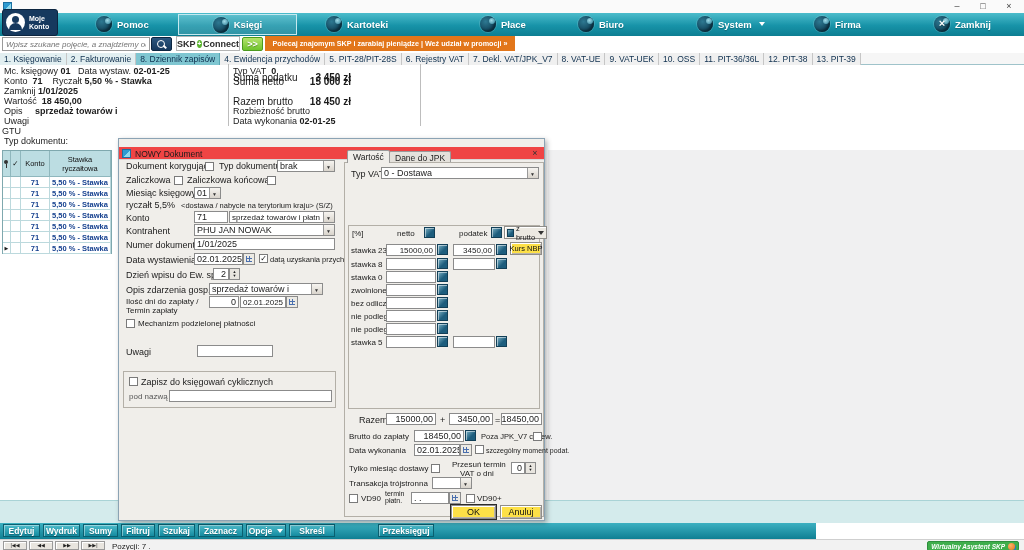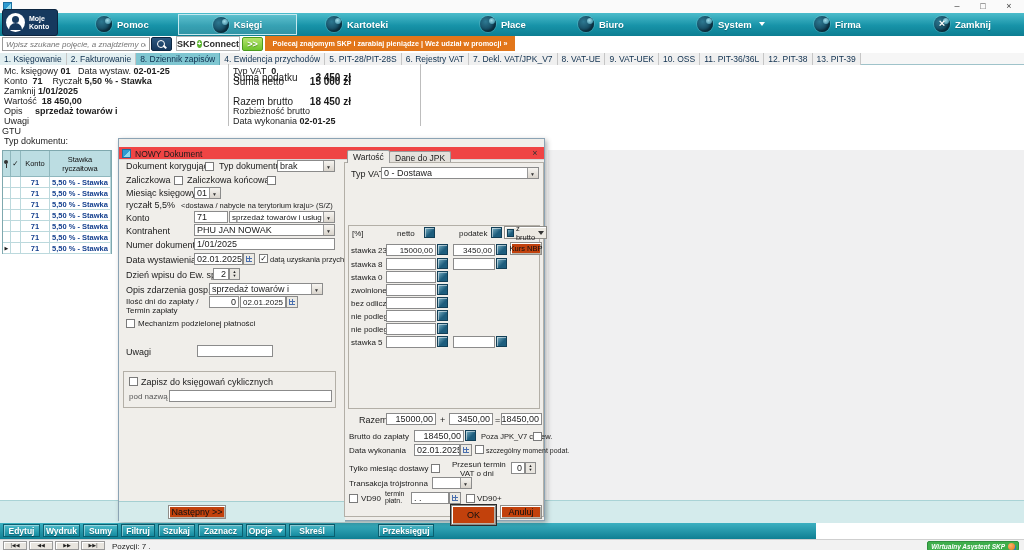--- a/index.html
+++ b/index.html
@@ -80,21 +80,21 @@
   .dd{position:absolute;right:0;top:0;bottom:0;width:11px;background:linear-gradient(#f6f4f0,#d9d4cc);border-left:1px solid #9a9a9a;color:#333}
   .dd::after{content:"▼";position:absolute;left:2px;top:3px;font-size:5px}
   .cb{position:absolute;width:9px;height:9px;background:#fff;border:1px solid #7a7a7a;font-size:8px;line-height:7px;text-align:center;color:#111}
   .cb.on::after{content:"✓"}
   .calc{position:absolute;width:11px;height:11px;background:linear-gradient(135deg,#7fb3c6,#1d5d7d 60%);border:1px solid #123f57;box-shadow:inset 1px 1px 0 rgba(255,255,255,.5)}
   .cal{position:absolute;width:12px;height:12px;background:#eceae4;border:1px solid #8b8b8b}
   .cal::after{content:"";position:absolute;left:2px;right:2px;top:2px;bottom:2px;background:repeating-linear-gradient(0deg,#4a6fae 0 1px,transparent 1px 3px),repeating-linear-gradient(90deg,#4a6fae 0 1px,transparent 1px 3px)}
   .spin{position:absolute;width:11px;height:12px;background:#e8e5df;border:1px solid #8b8b8b;display:flex;flex-direction:column;align-items:center;justify-content:center;color:#222;font-size:4px;line-height:4px}
   .spin::before{content:"▲"}
   .spin::after{content:"▼"}
-  .btn{position:absolute;background:#c2410c;border:1px solid #8f8d89;box-shadow:inset 1px 1px 0 #fff,inset -1px -1px 0 #b9b4ab;font-size:9px;display:flex;align-items:center;justify-content:center;color:#111;white-space:nowrap}
+  .btn{position:absolute;background:#fde047;border:1px solid #8f8d89;box-shadow:inset 1px 1px 0 #fff,inset -1px -1px 0 #b9b4ab;font-size:9px;display:flex;align-items:center;justify-content:center;color:#111;white-space:nowrap}
   .btn.def{outline:1px solid #2b2b2b}
   .gbox{position:absolute;border:1px solid #b3afa7}
   .dtab{position:absolute;font-size:8.5px;padding:0 5px;height:12px;line-height:12px;border:1px solid #9a9a9a;border-bottom:none;border-radius:2px 2px 0 0;background:#e4e1db;color:#222}
   .dtab.on{background:#f0eeea;height:13px;z-index:3}
   .lstrip{position:absolute;left:0;top:362px;width:226px;height:21px;background:#d5ebeb;border-top:1px solid #a5cfd1}
   .zbrutto{position:absolute;display:flex;align-items:center;gap:2px;background:#ece9e2;border:1px solid #8f8d89;box-shadow:inset 1px 1px 0 #fff;font-size:7.5px;padding:0 2px;height:13px}
   .zbrutto .ci{width:8px;height:8px;background:linear-gradient(135deg,#7fb3c6,#1d5d7d 60%);border:1px solid #123f57}
   .zbrutto .ca{width:0;height:0;border-left:3px solid transparent;border-right:3px solid transparent;border-top:4px solid #333}
 
   
@@ -317,21 +317,21 @@
     </div>
 
     <span class="lbl" style="left:7px;top:61px">ryczałt 5,5%</span>
     <span class="lbl s75" style="left:62px;top:62px">&lt;dostawa / nabycie na terytorium kraju&gt; (S/Z)</span>
 
     <span class="lbl" style="left:7px;top:74px">Konto</span>
     <div class="inp" style="left:75px;top:72px;width:34px">
         <span>71</span>
       </div>
     <div class="inp combo s8" style="left:110px;top:72px;width:106px;font-size:8px">
-      <span>sprzedaż towarów i usług</span>
+      <span>sprzedaż towarów i płatn</span>
         <span class="dd"></span>
     </div>
 
     <span class="lbl" style="left:7px;top:87px">Kontrahent</span>
     <div class="inp combo" style="left:75px;top:85px;width:141px">
       <span>PHU JAN NOWAK</span>
         <span class="dd"></span>
     </div>
 
     <span class="lbl" style="left:7px;top:101px">Numer dokumentu</span>
@@ -378,23 +378,20 @@
       </div>
 
     <div class="gbox" style="left:4px;top:232px;width:213px;height:37px"></div>
     <span class="cb" style="left:10px;top:238px"></span>
     <span class="lbl" style="left:22px;top:238px">Zapisz do księgowań cyklicznych</span>
     <span class="lbl s8" style="left:10px;top:253px;color:#555">pod nazwą</span>
     <div class="inp" style="left:50px;top:251px;width:163px">
         <span></span>
       </div>
 
-    <div class="lstrip">
-      <div class="btn" style="left:49px;top:3px;width:58px;height:14px">Następny &gt;&gt;</div>
-    </div>
 
     <div class="dtab on" style="left:228px;top:11px">Wartość</div>
     <div class="dtab" style="left:270px;top:12px">Dane do JPK</div>
     <div class="gbox" style="left:225px;top:23px;width:200px;height:355px;background:#f0eeea"></div>
 
     <span class="lbl" style="left:232px;top:30px">Typ VAT</span>
     <div class="inp combo" style="left:262px;top:28px;width:158px">
       <span>0 - Dostawa</span>
         <span class="dd"></span>
     </div>
@@ -521,21 +518,21 @@
     <span class="lbl s8" style="left:242px;top:355px">VD90</span>
     <span class="lbl s7" style="left:266px;top:351px">termin</span>
     <span class="lbl s7" style="left:266px;top:358px">płatn.</span>
     <div class="inp s8" style="left:292px;top:353px;width:38px">
         <span>.  .</span>
       </div>
     <span class="cal" style="left:330px;top:353px"></span>
     <span class="cb" style="left:347px;top:355px"></span>
     <span class="lbl s8" style="left:358px;top:355px">VD90+</span>
 
-    <div class="btn def" style="left:332px;top:366px;width:45px;height:20px">OK</div>
+    <div class="btn def" style="left:332px;top:366px;width:45px;height:14px">OK</div>
     <div class="btn" style="left:381px;top:366px;width:42px;height:14px">Anuluj</div>
   </div>
 
   <div class="toolbar">
     <div class="tbtn" style="left:3px;width:37px">Edytuj</div>
     <div class="tbtn" style="left:43px;width:37px">Wydruk</div>
     <div class="tbtn" style="left:83px;width:35px">Sumy</div>
     <div class="tbtn" style="left:121px;width:34px">Filtruj</div>
     <div class="tbtn" style="left:158px;width:37px">Szukaj</div>
     <div class="tbtn" style="left:198px;width:45px">Zaznacz</div>

